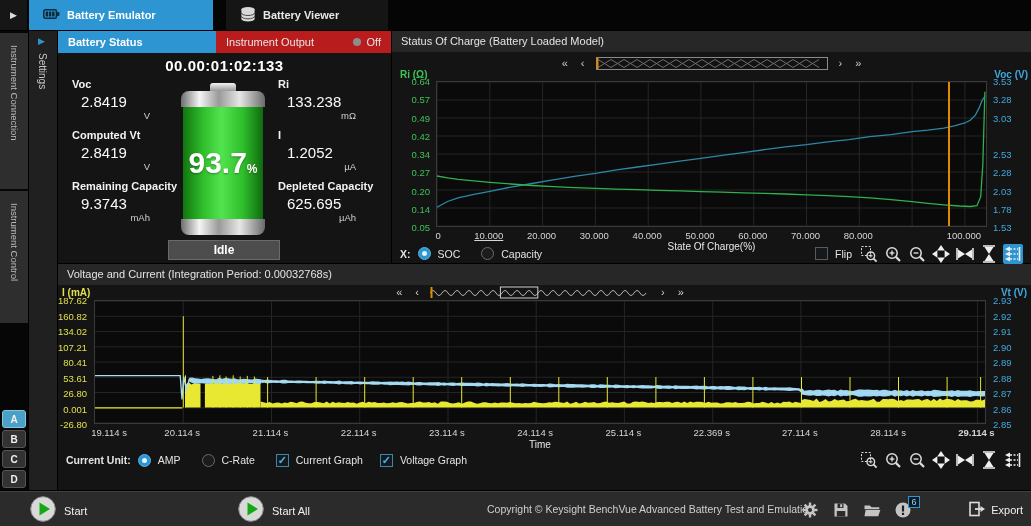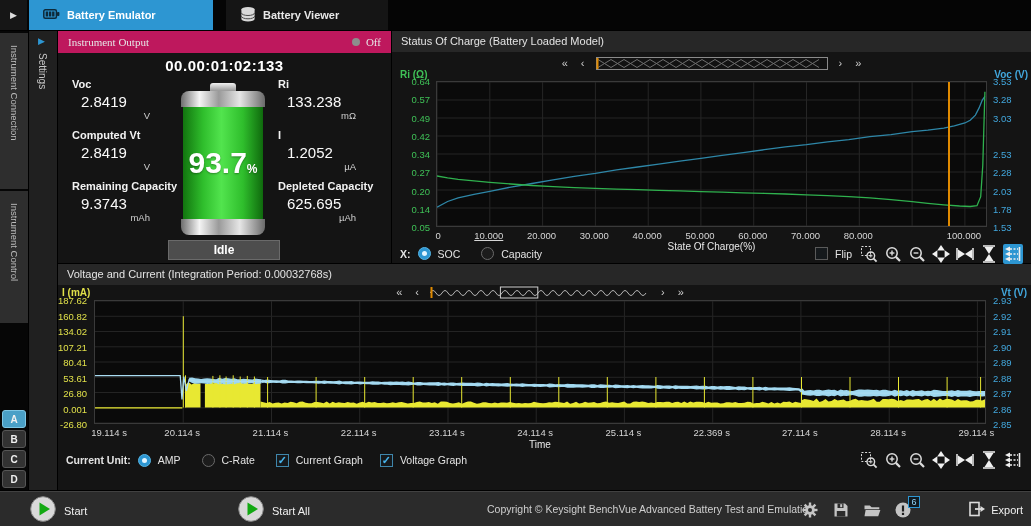--- a/index.html
+++ b/index.html
@@ -34,22 +34,22 @@
 
   
   .panel { position:absolute; background:#141414; }
   .battery-panel { left:58px; top:31px; width:333px; height:232px; }
   .soc-panel     { left:392px; top:31px; width:639px; height:232px; }
   .vi-panel      { left:58px; top:264px; width:973px; height:226px; }
 
   .bp-header { display:flex; height:22px; }
   .bp-title { width:158px; background:#2d96d2; color:#fff; font-size:11px; line-height:22px;
               padding-left:10px; font-weight:bold; cursor:pointer; }
-  .bp-output { flex:1; background:#be185d; display:flex; align-items:center; gap:6px;
-               padding:0 10px; font-size:11px; color:#e6e6e6; cursor:pointer;font-family:Liberation Serif, serif; }
+  .bp-output { flex:1; background:#b91c1c; display:flex; align-items:center; gap:6px;
+               padding:0 10px; font-size:11px; color:#e6e6e6; cursor:pointer; }
   .off-dot { width:8px; height:8px; border-radius:50%; background:#8d8d8d; margin-left:auto; }
   .timer { position:absolute; left:0; top:26px; width:100%; text-align:center; font-size:15px;
            font-weight:bold; color:#fff; letter-spacing:0.5px; }
   .metrics { position:absolute; top:47px; width:110px; }
   .metrics.ml { left:14px; } .metrics.mr { left:220px; }
   .metric { height:51px; }
   .m-label { font-size:11px; font-weight:bold; color:#f2f2f2; white-space:nowrap; }
   .m-value { font-size:15px; color:#fafafa; padding-left:9px; margin-top:3px; }
   .m-unit  { font-size:9.5px; color:#cfcfcf; width:78px; text-align:right; }
 
@@ -182,20 +182,21 @@
       </div>
   </div>
 
   <div class="rail-settings">
     <span class="settings-arrow">▶</span>
     <span class="vtext">Settings</span>
   </div>
 
   <div class="panel battery-panel">
     <div class="bp-header">
+      <div class="bp-title">Battery Status</div>
       <div class="bp-output">
         <span>Instrument Output</span>
         <span class="off-dot"></span>
         <span>Off</span>
       </div>
     </div>
     <div class="timer">00.00:01:02:133</div>
 
     <div class="metrics ml">
       <div class="metric">
@@ -521,21 +522,21 @@
         <div class="xtick" style="left: 0px; transform: translateX(-8%);">19.114 s</div>
         <div class="xtick" style="left: 88.2411px;">20.114 s</div>
         <div class="xtick" style="left: 176.482px;">21.114 s</div>
         <div class="xtick" style="left: 264.723px;">22.114 s</div>
         <div class="xtick" style="left: 352.965px;">23.114 s</div>
         <div class="xtick" style="left: 441.206px;">24.114 s</div>
         <div class="xtick" style="left: 529.447px;">25.114 s</div>
         <div class="xtick" style="left: 617.688px;">22.369 s</div>
         <div class="xtick" style="left: 705.929px;">27.114 s</div>
         <div class="xtick" style="left: 794.17px;">28.114 s</div>
-        <div class="xtick" style="left: 882.411px;">29.114 s</div>
+        <div class="xtick" style="left: 882.411px; font-weight: bold;">29.114 s</div>
       </div>
     <div class="xaxis-title">Time</div>
     <div class="panel-footer">
       <span style="font-weight:bold;">Current Unit:</span>
       <span class="radio on"></span>
       <span class="ctl-label">AMP</span>
       <span class="radio" style="margin-left:14px;"></span>
       <span class="ctl-label">C-Rate</span>
       <span class="check on" style="margin-left:14px;"></span>
       <span class="ctl-label">Current Graph</span>

